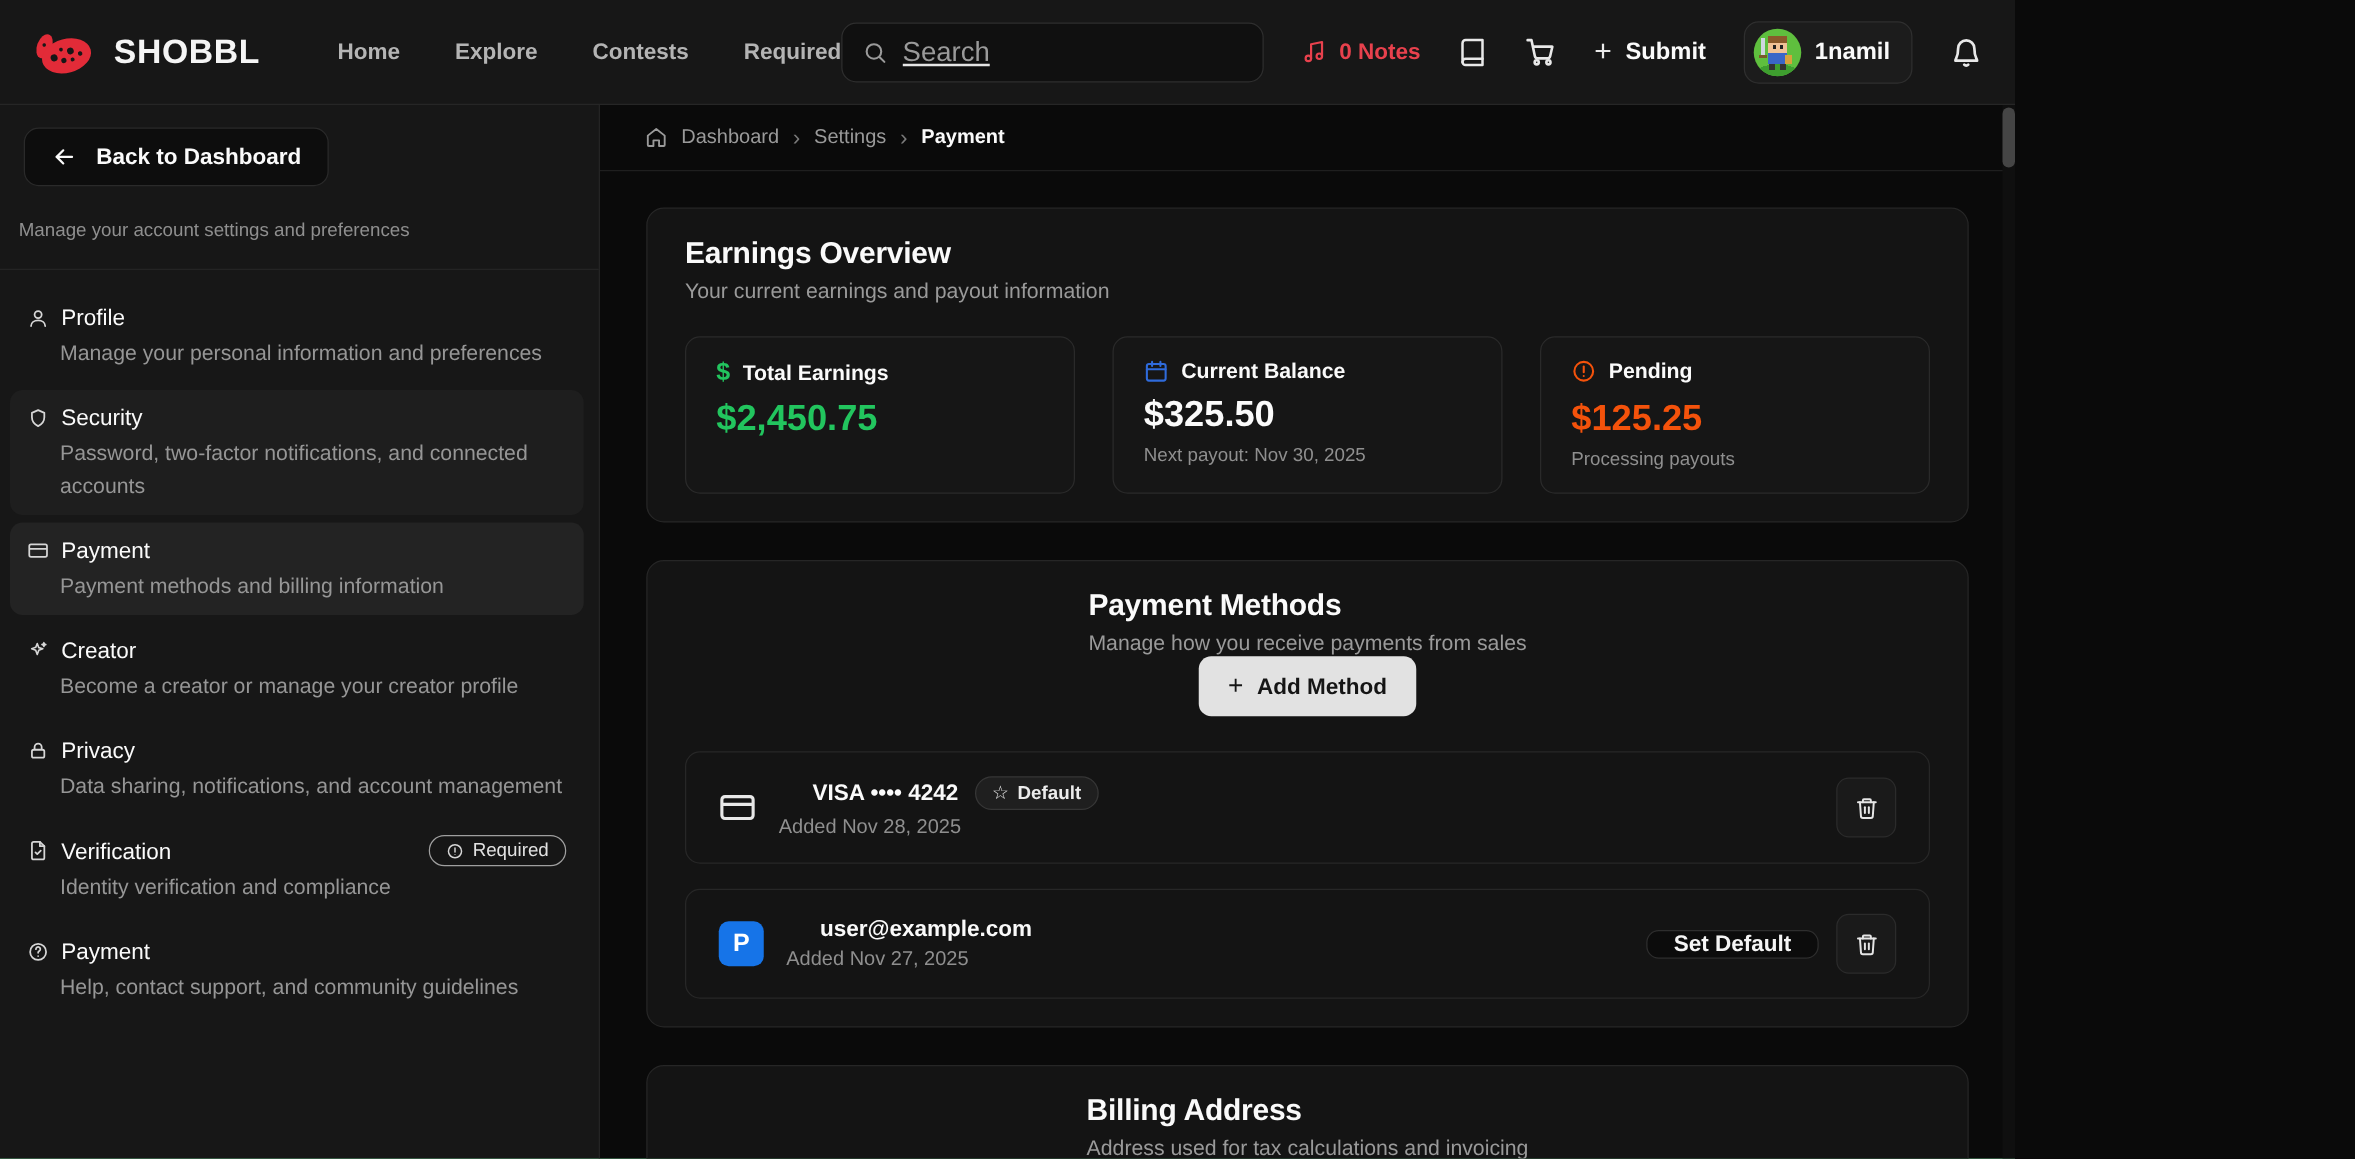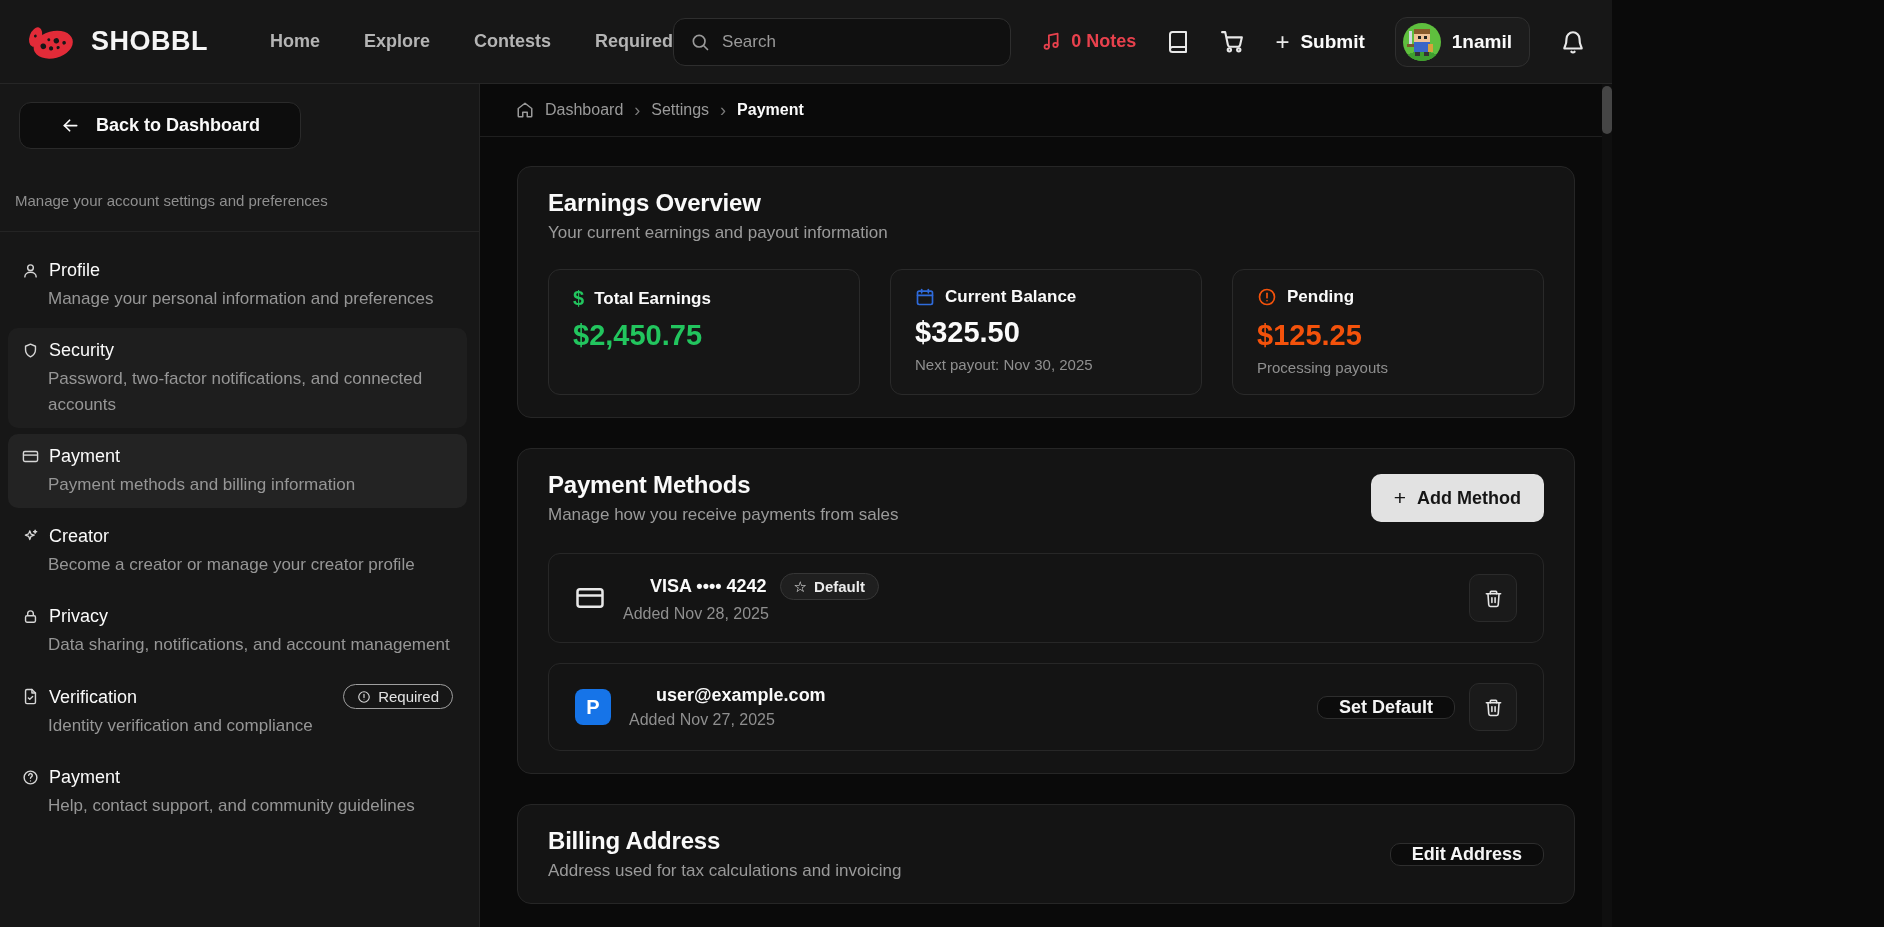--- a/index.html
+++ b/index.html
@@ -11,39 +11,39 @@
   
   .navbar { position:absolute; top:0; left:0; right:0; height:84px; background:#171717;
             border-bottom:1px solid #262626; display:flex; align-items:center; padding:0 26px; z-index:5; }
   .brand { display:flex; align-items:center; gap:13px; cursor:pointer; }
   .brand-name { font-size:27px; font-weight:600; letter-spacing:.5px; color:#f5f5f5; }
   .nav-links { display:flex; gap:44px; margin-left:62px; }
   .nav-links a { color:#b4b4b4; font-size:18px; font-weight:600; text-decoration:none; cursor:pointer; }
   .search { margin-left:auto; width:400px; height:48px; border:1px solid #2e2e2e; background:#101010;
             border-radius:12px; display:flex; align-items:center; gap:12px; padding:0 16px; margin-right:30px; }
   .search svg { flex:none; }
-  .search input { background:transparent; border:none; outline:none; color:#e5e5e5; font-size:17px; width:100%;
-                  font-family:"Liberation Sans","DejaVu Sans",sans-serif; }
+  .search input { background:transparent; border:none; outline:none; color:#e5e5e5; font-size:22px; width:100%;
+                  font-family:"Liberation Sans","DejaVu Sans",sans-serif;text-decoration:underline; }
   .search input::placeholder { color:#9a9a9a; }
   .nav-right { display:flex; align-items:center; gap:30px; }
   .notes { display:flex; align-items:center; gap:9px; color:#e8414d; font-size:18px; font-weight:600; cursor:pointer; white-space:nowrap; }
   .icon-link { background:none; border:none; color:#e8e8e8; cursor:pointer; display:flex; align-items:center; }
   .submit-btn { background:none; border:none; color:#fafafa; font-size:19px; font-weight:600; display:flex;
                 align-items:center; gap:11px; cursor:pointer; font-family:inherit; white-space:nowrap; }
   .submit-btn .plus { font-size:24px; font-weight:400; line-height:1; color:#eaeaea; }
   .user-pill { display:flex; align-items:center; gap:11px; border:1px solid #2f2f2f; background:#1c1c1c;
                border-radius:12px; padding:5px 17px 5px 7px; cursor:pointer; }
   .avatar { width:38px; height:38px; border-radius:50%; background:#5fbf3e; overflow:hidden; display:flex;
             align-items:flex-end; justify-content:center; }
   .user-name { font-size:19px; font-weight:700; color:#fafafa; }
 
   
   .sidebar { position:absolute; top:84px; left:0; bottom:0; width:480px; background:#171717;
              border-right:1px solid #242424; }
-  .back-btn { display:inline-flex; align-items:center; gap:15px; margin:18px 0 16px 19px; padding:12px 40px;
+  .back-btn { display:inline-flex; align-items:center; gap:15px; margin:18px 0 0 19px; padding:12px 21px;
               background:#0d0d0d; border:1px solid #2a2a2a; border-radius:12px; color:#fafafa;
               font-size:18px; font-weight:600; cursor:pointer; font-family:inherit; }
   .side-sub { margin:27px 19px 22px 15px; color:#8f8f8f; font-size:15px; }
   .side-divider { border-top:1px solid #242424; }
   .side-items { padding:16px 12px 0 8px; display:flex; flex-direction:column; gap:6px; }
   .side-item { padding:10px 14px; border-radius:10px; cursor:pointer; }
   .side-item.hovered { background:#1e1e1e; }
   .side-item.active { background:#232323; }
   .si-head { display:flex; align-items:center; gap:10px; }
   .si-head svg { color:#d6d6d6; flex:none; }
@@ -69,21 +69,21 @@
   .stats-row { margin-top:26px; display:grid; grid-template-columns:repeat(3,1fr); gap:30px; }
   .stat { border:1px solid #2a2a2a; background:#161616; border-radius:12px; padding:17px 24px; }
   .stat-head { display:flex; align-items:center; gap:10px; font-size:17px; font-weight:700; color:#fafafa; }
   .stat-head .dollar { color:#22c55e; font-size:20px; font-weight:600; }
   .stat-value { font-size:29px; font-weight:700; margin-top:9px; line-height:1.15; }
   .stat-value.green { color:#22c55e; }
   .stat-value.white { color:#fafafa; }
   .stat-value.orange { color:#f4520b;margin-top:12px; }
   .stat-note { font-size:15px; color:#8f8f8f; margin-top:7px; min-height:18px; }
 
-  .pm-header { display:flex; align-items:center; justify-content:space-between; }
+  .pm-header { display:flex; align-items:center; justify-content:space-between;flex-direction:column; }
   .add-btn { background:#e2e2e2; color:#151515; border:none; border-radius:10px; padding:12px 23px;
              font-size:18px; font-weight:600; display:flex; align-items:center; gap:11px; cursor:pointer;
              font-family:inherit; }
   .add-btn .plus { font-size:21px; font-weight:400; }
   .method { margin-top:28px; border:1px solid #272727; background:#141414; border-radius:12px;
             padding:19px 26px; display:flex; align-items:center; gap:18px; }
   .method + .method { margin-top:20px; }
   .m-icon { color:#e8e8e8; display:flex; }
   .pp-icon { width:36px; height:36px; border-radius:8px; background:#1674e8; color:#fff; font-weight:700;
              font-size:20px; display:flex; align-items:center; justify-content:center; }

